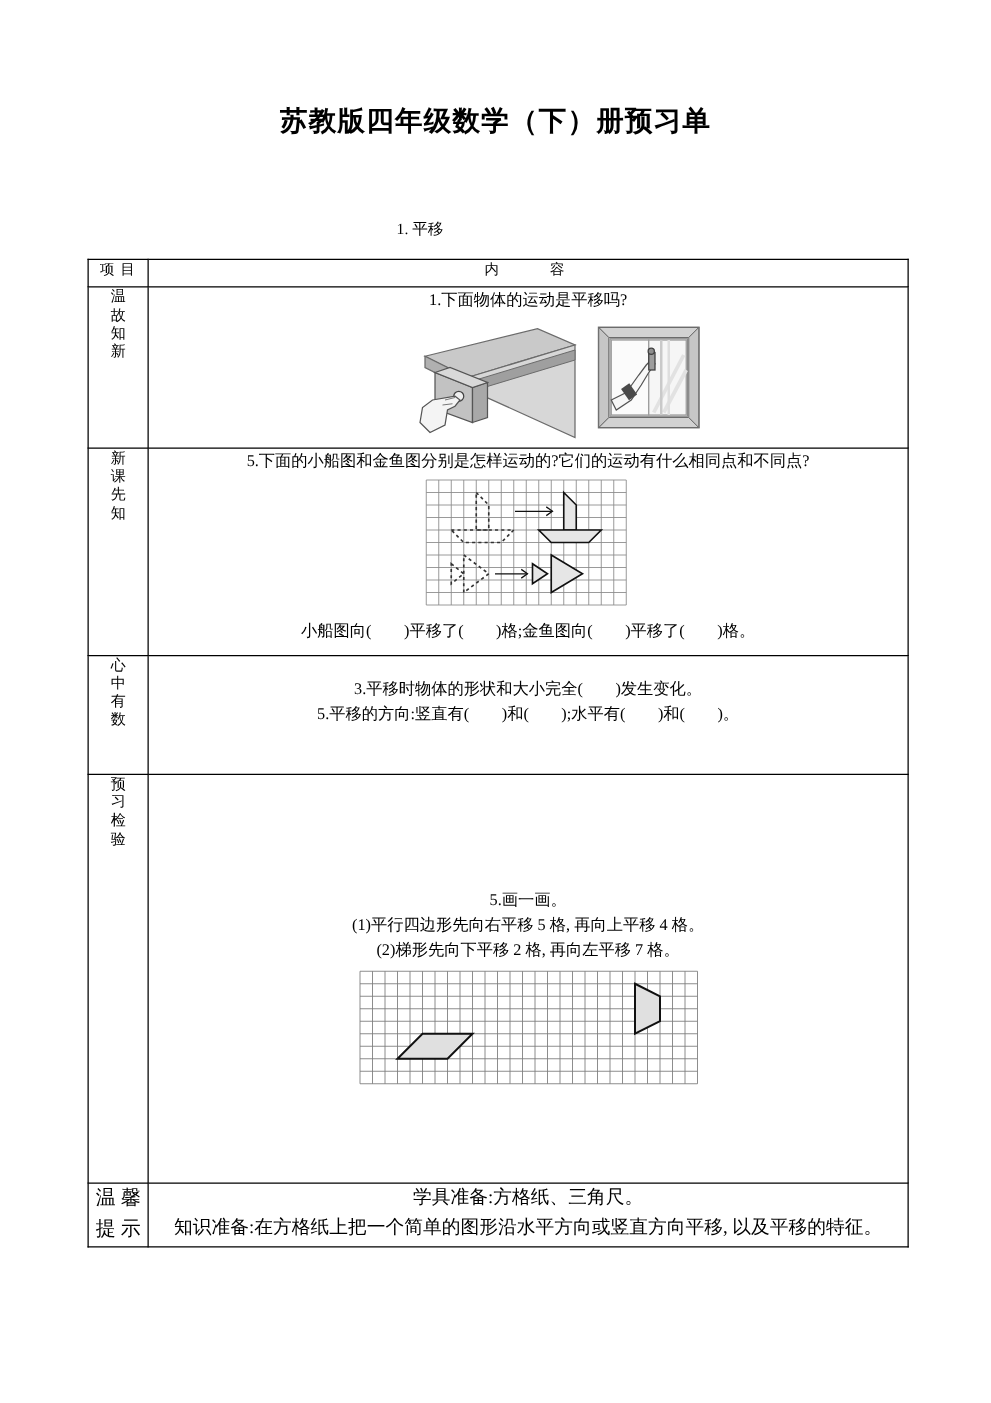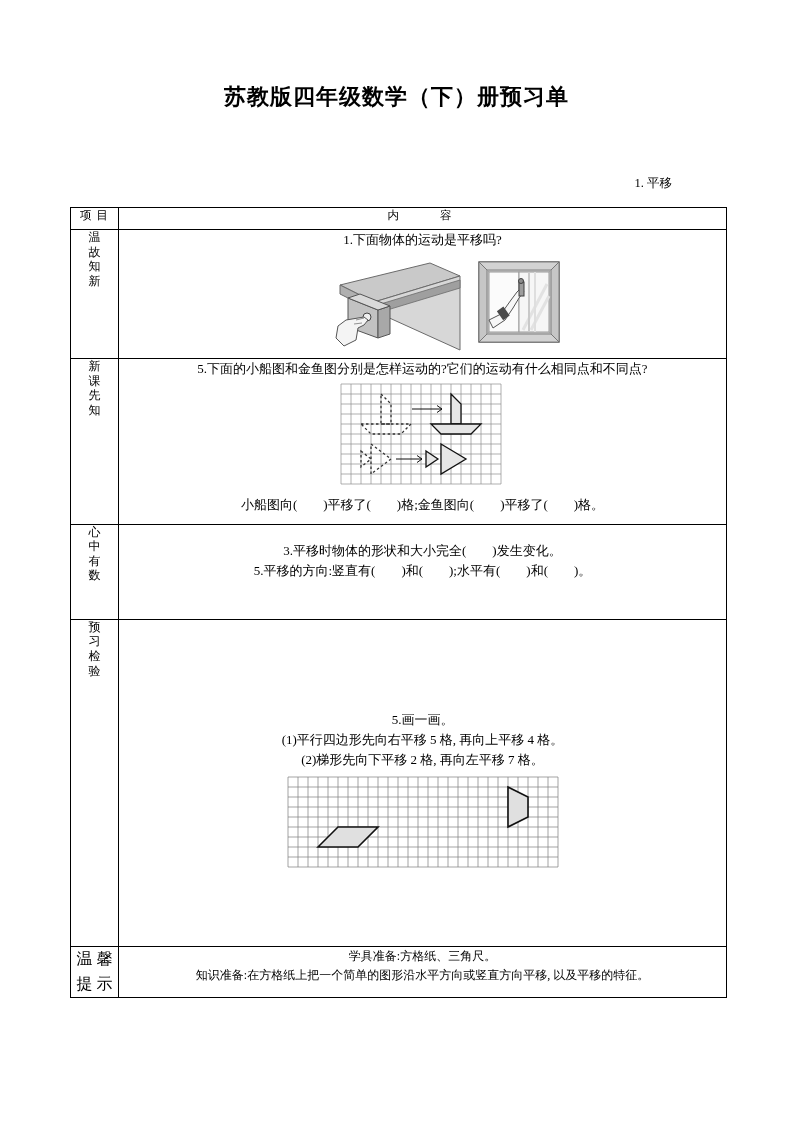--- a/index.html
+++ b/index.html
@@ -38,21 +38,21 @@
     width: 793px;
     text-align: center;
     font-size: 17px;
     font-weight: bold;
     letter-spacing: 2px;
   }
   .doc-section {
     position: absolute;
     left: 0; top: 175px;
     width: 672px;
-    text-align: right;
+    text-align: center;
     font-size: 12.5px;
     font-weight: normal;
   }
 
   
   .sheet {
     position: absolute;
     left: 70px;
     top: 207px;
     width: 657px;
@@ -124,21 +124,21 @@
   .tip-label {
     text-align: center;
     vertical-align: middle;
     font-size: 16px;
     line-height: 1.55;
     padding: 3px 0;
   }
   .tip-label span { display: block; }
   .tip-content {
     padding: 3px 0 3px 8px;
-    font-size: 12px;
+    font-size: 15px;
     line-height: 1.55;
   }
 
   .spacer-lines { height: 90px; }
 </style>
 </head>
 <body>
 
 <div class="page">
 

